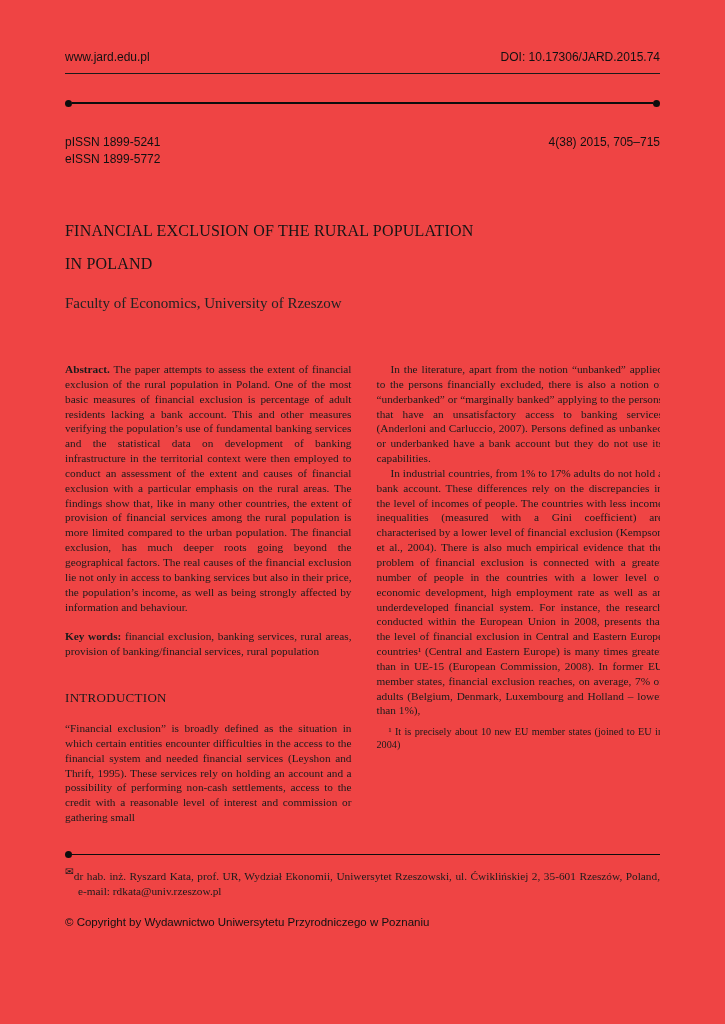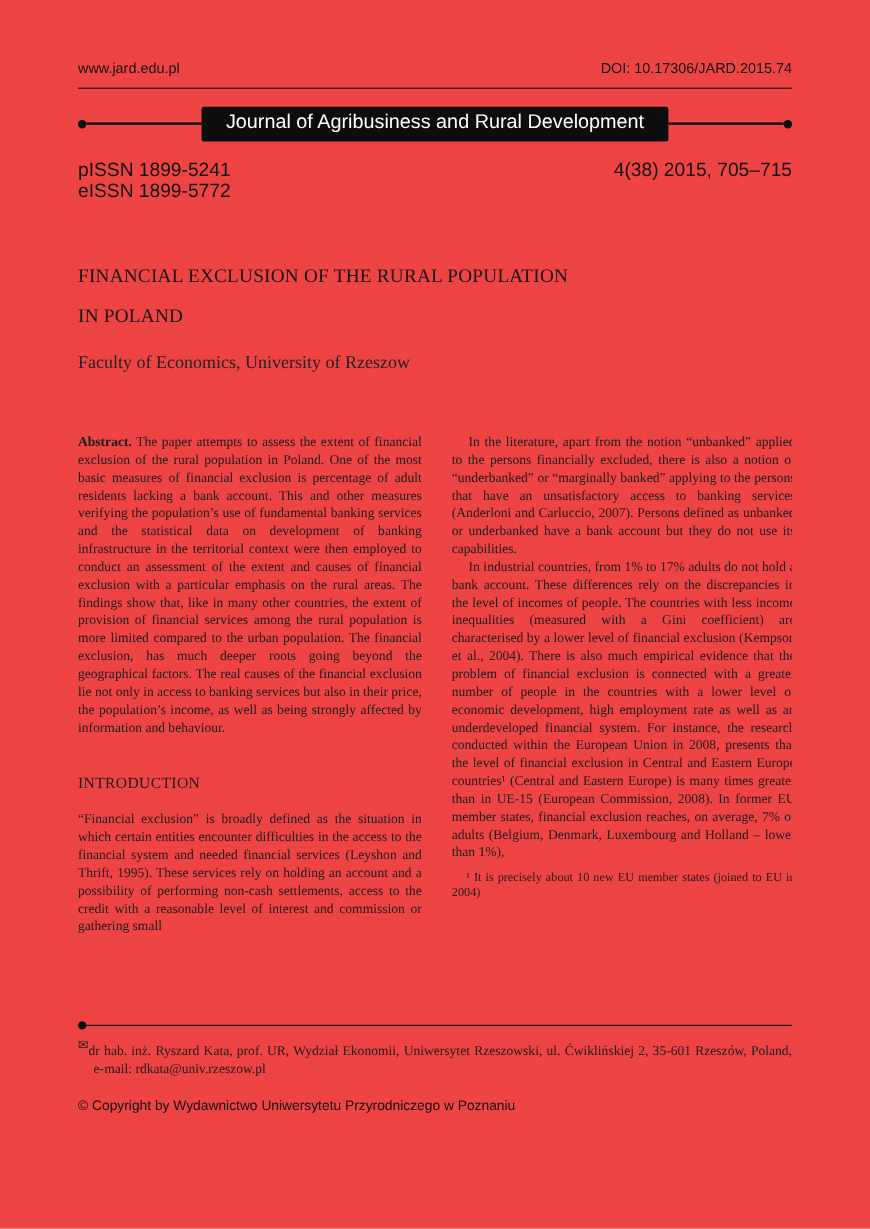--- a/index.html
+++ b/index.html
@@ -48,21 +48,21 @@
     border-radius: 2px;
     white-space: nowrap;
   }
 
   .issn-row {
     margin-top: 17px;
     display: flex;
     justify-content: space-between;
     align-items: flex-start;
     font-family: "Liberation Sans", sans-serif;
-    font-size: 16px;
+    font-size: 12px;
     line-height: 17px;
     color: #111;
   }
 
   
   .title {
     margin-top: 46px;
     font-size: 16px;
     line-height: 33px;
     letter-spacing: 0.2px;
@@ -155,23 +155,20 @@
 
     <div class="header-row">
       <span>www.jard.edu.pl</span>
       <span>DOI: 10.17306/JARD.2015.74</span>
     </div>
     <hr class="rule">
 
     <div class="banner-row">
       <span class="dot"></span>
       <span class="line"></span>
-      <div class="banner">
-        <span>Journal of Agribusiness and Rural Development</span>
-      </div>
       <span class="line"></span>
       <span class="dot"></span>
     </div>
 
     <div class="issn-row">
       <div>
         <div>pISSN 1899-5241</div>
         <div>eISSN 1899-5772</div>
       </div>
       <div>4(38) 2015, 705–715</div>
@@ -180,20 +177,21 @@
     <div class="title">
       <div>FINANCIAL EXCLUSION OF THE RURAL POPULATION</div>
       <div>IN POLAND</div>
     </div>
 
     <div class="affiliation">Faculty of Economics, University of Rzeszow</div>
 
     <div class="columns">
       <div class="col">
         <p class="body-text"><b>Abstract.</b> <span>The paper attempts to assess the extent of financial exclusion of the rural population in Poland. One of the most basic measures of financial exclusion is percentage of adult residents lacking a bank account. This and other measures verifying the population’s use of fundamental banking services and the statistical data on development of banking infrastructure in the territorial context were then employed to conduct an assessment of the extent and causes of financial exclusion with a particular emphasis on the rural areas. The findings show that, like in many other countries, the extent of provision of financial services among the rural population is more limited compared to the urban population. The financial exclusion, has much deeper roots going beyond the geographical factors. The real causes of the financial exclusion lie not only in access to banking services but also in their price, the population’s income, as well as being strongly affected by information and behaviour.</span></p>
+        <p class="body-text keywords"><b>Key words:</b> <span>financial exclusion, banking services, rural areas, provision of banking/financial services, rural population</span></p>
         <h2 class="section-heading">INTRODUCTION</h2>
         <p class="body-text intro-para">“Financial exclusion” is broadly defined as the situation in which certain entities encounter difficulties in the access to the financial system and needed financial services (Leyshon and Thrift, 1995). These services rely on holding an account and a possibility of performing non-cash settlements, access to the credit with a reasonable level of interest and commission or gathering small</p>
       </div>
       <div class="col">
         <p class="body-text indent">In the literature, apart from the notion “unbanked” applied to the persons financially excluded, there is also a notion of “underbanked” or “marginally banked” applying to the persons that have an unsatisfactory access to banking services (Anderloni and Carluccio, 2007). Persons defined as unbanked or underbanked have a bank account but they do not use its capabilities.</p>
         <p class="body-text indent">In industrial countries, from 1% to 17% adults do not hold a bank account. These differences rely on the discrepancies in the level of incomes of people. The countries with less income inequalities (measured with a Gini coefficient) are characterised by a lower level of financial exclusion (Kempson et al., 2004). There is also much empirical evidence that the problem of financial exclusion is connected with a greater number of people in the countries with a lower level of economic development, high employment rate as well as an underdeveloped financial system. For instance, the research conducted within the European Union in 2008, presents that the level of financial exclusion in Central and Eastern Europe countries¹ (Central and Eastern Europe) is many times greater than in UE-15 (European Commission, 2008). In former EU member states, financial exclusion reaches, on average, 7% of adults (Belgium, Denmark, Luxembourg and Holland – lower than 1%),</p>
         <p class="footnote"><span class="fn-indent"></span><span>¹ It is precisely about 10 new EU member states (joined to EU in 2004)</span></p>
       </div>
     </div>
 

